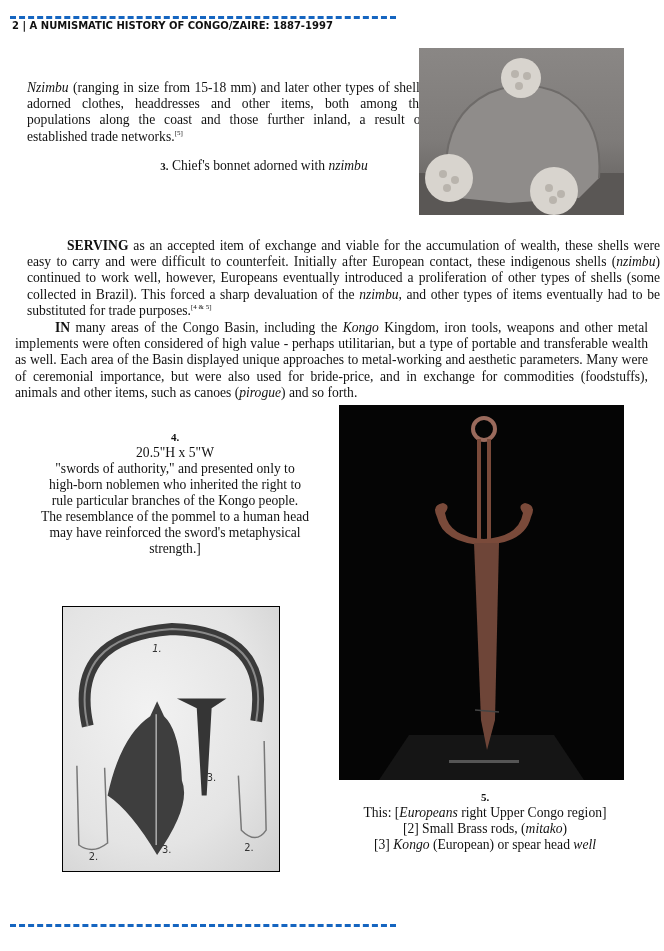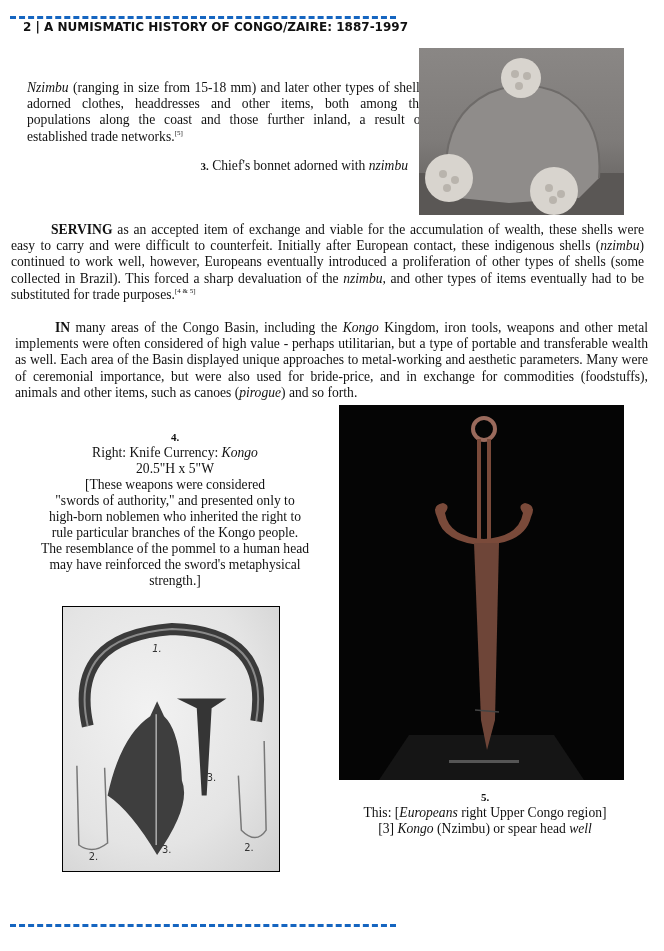--- a/index.html
+++ b/index.html
@@ -2,30 +2,30 @@
 <html><head>
 <meta charset="utf-8">
 <style>
   html, body { margin: 0; padding: 0; background: #ffffff; }
   body { width: 664px; height: 951px; position: relative; overflow: hidden;
          font-family: "Liberation Serif", "DejaVu Serif", serif; color: #111; }
   .rule { position: absolute; left: 10px; width: 386px; height: 0;
           border-top: 3px dashed #1565c0; }
   .rule.top { top: 16px; }
   .rule.bottom { top: 924px; }
-  .running-head { position: absolute; left: 23px; top: 20px;
-          font-family: "DejaVu Sans", sans-serif; font-weight: bold; font-size: 12px;
+  .running-head { position: absolute; left: 12px; top: 20px;
+          font-family: "DejaVu Sans", sans-serif; font-weight: bold; font-size: 10px;
           letter-spacing: 0; color: #111; white-space: nowrap; }
   .para { position: absolute; font-size: 13.6px; line-height: 16.2px; text-align: justify; }
   .p1 { left: 11px; top: 64px; width: 398px; }
   .p2 { left: 11px; top: 222px; width: 633px; }
   .p3 { left: 11px; top: 316px; width: 633px; }
   .indent { display: inline-block; width: 40px; }
   sup { font-size: 7px; vertical-align: super; line-height: 0; }
-  .caption3 { position: absolute; left: 120px; top: 158px; width: 288px; text-align: right;
+  .caption3 { position: absolute; left: 120px; top: 158px; width: 288px; text-align: center;
           font-size: 13.6px; }
   .caption3 .num { font-weight: bold; font-size: 11px; }
   .caption4 { position: absolute; left: 40px; top: 429px; width: 270px; text-align: center;
           font-size: 13.6px; line-height: 16px; }
   .caption4 .num { font-weight: bold; font-size: 11px; display:block; }
   .caption5 { position: absolute; left: 330px; top: 789px; width: 310px; text-align: center;
           font-size: 13.6px; line-height: 16px; }
   .caption5 .num { font-weight: bold; font-size: 11px; display:block; }
   .img { position: absolute; overflow: hidden; }
   .img-bonnet { left: 419px; top: 48px; width: 205px; height: 167px;
@@ -66,33 +66,31 @@
       <circle cx="130" cy="140" r="4"></circle>
         <circle cx="142" cy="146" r="4"></circle>
         <circle cx="134" cy="152" r="4"></circle>
     </g>
   </svg>
 </div>
 <div class="caption3">
   <span class="num">3.</span><span> Chief's bonnet adorned with </span><i>nzimbu</i>
 </div>
 
-<p class="para p2" style="margin:0">
+<p class="para p2" style="margin:16px">
   <span class="indent"></span><b>SERVING</b><span> as an accepted item of exchange and viable for the accumulation of wealth, these shells were easy to carry and were difficult to counterfeit. Initially after European contact, these indigenous shells (</span><i>nzimbu</i><span>) continued to work well, however, Europeans eventually introduced a proliferation of other types of shells (some collected in Brazil).  This forced a sharp devaluation of the </span><i>nzimbu,</i><span> and other types of items eventually had to be substituted for trade purposes.</span><sup>[4 &amp; 5]</sup>
 </p>
 
 <p class="para p3" style="margin:4px">
   <span class="indent"></span><b>IN</b><span> many areas of the Congo Basin, including the </span><i>Kongo</i><span> Kingdom, iron tools, weapons and other metal implements were often considered of high value - perhaps utilitarian, but a type of portable and transferable wealth as well. Each area of the Basin displayed unique approaches to metal-working and aesthetic parameters. Many were of ceremonial importance, but were also used for bride-price, and in exchange for commodities (foodstuffs), animals and other items, such as canoes (</span><i>pirogue</i><span>) and so forth.</span>
 </p>
 
 <div class="caption4">
   <span class="num">4.</span>
-  <div><span>Right: Knife Currency: </span><i>Kongo</i></div>
   <div>20.5"H x 5"W</div>
-  <div>[These weapons were considered</div>
   <div>"swords of authority," and presented only to high-born noblemen who inherited the right to rule particular branches of the Kongo people. The resemblance of the pommel to a human head may have reinforced the sword's metaphysical strength.]</div>
 </div>
 
 <div class="img img-knife">
   <svg viewBox="0 0 285 375">
     <polygon points="40,375 70,330 215,330 245,375" fill="#151515"></polygon>
     <rect x="110" y="355" width="70" height="3" fill="#555"></rect>
     <circle cx="145" cy="24" r="11" fill="none" stroke="#9a6a5c" stroke-width="4"></circle>
     <rect x="138" y="34" width="4" height="100" fill="#7a4a3a"></rect>
     <rect x="148" y="34" width="4" height="100" fill="#7a4a3a"></rect>
@@ -117,16 +115,17 @@
       <text x="145" y="175">3.</text>
       <text x="100" y="248">3.</text>
       <text x="183" y="246">2.</text>
     </g>
   </svg>
 </div>
 
 <div class="caption5">
   <span class="num">5.</span>
   <div><span>This: [</span><i>Europeans</i><span> right Upper Congo region]</span></div>
-  <div><span>[3] </span><i>Kongo</i><span> (Nzimbu) or spear head </span><i>well</i></div>
+  <div><span>[2] Small Brass rods, (</span><i>mitako</i><span>)</span></div>
+  <div><span>[3] </span><i>Kongo</i><span> (European) or spear head </span><i>well</i></div>
 </div>
 
 <div class="rule bottom"></div>
 
 </body></html>

